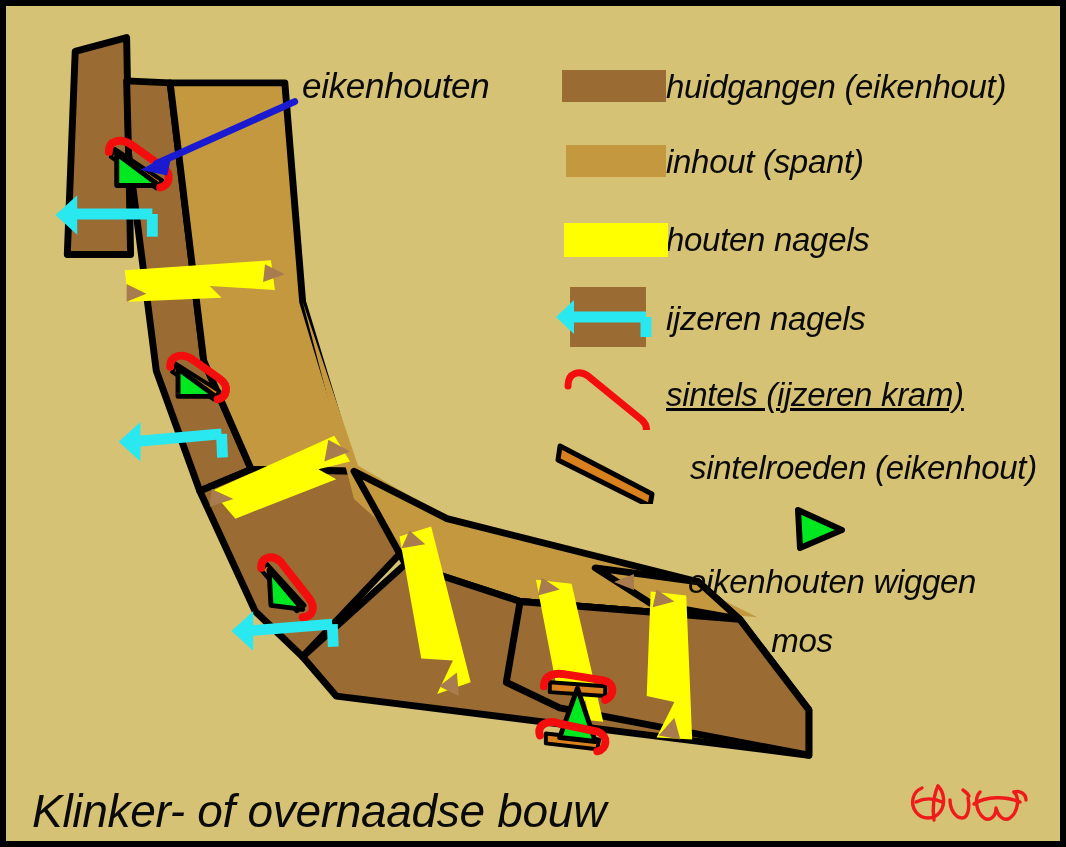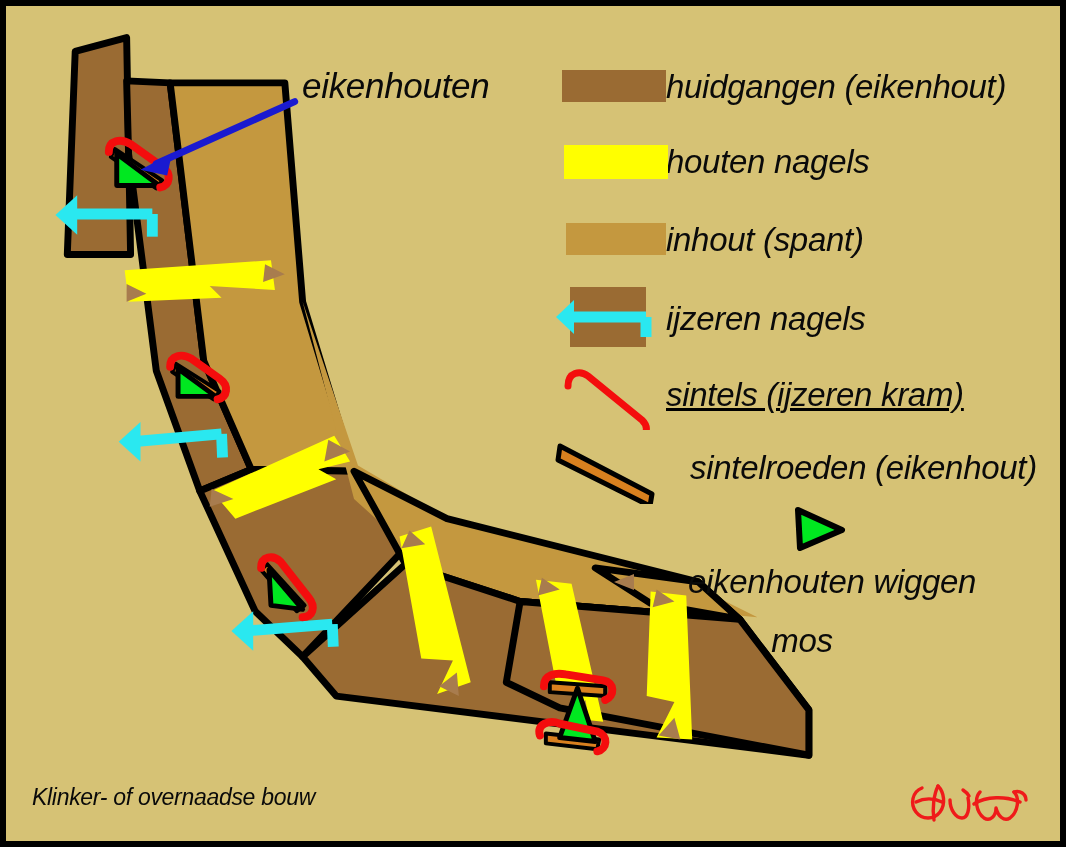--- a/index.html
+++ b/index.html
@@ -39,21 +39,21 @@
     line-height:1;
     color:#0a0a0a;
     white-space:nowrap;
     letter-spacing:-0.3px;
   }
   .sw-block{position:absolute;left:16px;top:6px;width:104px;height:32px;}
   .caption{
     position:absolute;
     left:26px;top:778px;
     font-style:italic;
-    font-size:23px;
+    font-size:46px;
     color:#0a0a0a;
     white-space:nowrap;
     letter-spacing:-0.3px;
   }
   .annot{
     position:absolute;
     left:296px;top:60px;
     font-style:italic;
     font-size:35px;
     color:#0a0a0a;
@@ -185,30 +185,30 @@
 
     <div class="legend-row" style="height:72px;">
       <span class="legend-swatch">
         <span class="sw-block" style="background:#9a6b33;"></span>
       </span>
       <span class="legend-label">huidgangen (eikenhout)</span>
     </div>
 
     <div class="legend-row" style="height:78px;">
       <span class="legend-swatch">
-        <span class="sw-block" style="background:#ffff00;left:18px;width:104px;height:34px;"></span>
-      </span>
-      <span class="legend-label">houten nagels</span>
+        <span class="sw-block" style="background:#c4983f;left:20px;width:100px;"></span>
+      </span>
+      <span class="legend-label">inhout (spant)</span>
     </div>
 
     <div class="legend-row" style="height:78px;">
       <span class="legend-swatch">
-        <span class="sw-block" style="background:#c4983f;left:20px;width:100px;"></span>
-      </span>
-      <span class="legend-label">inhout (spant)</span>
+        <span class="sw-block" style="background:#ffff00;left:18px;width:104px;height:34px;"></span>
+      </span>
+      <span class="legend-label">houten nagels</span>
     </div>
 
     <div class="legend-row" style="height:80px;">
       <span class="legend-swatch" style="height:70px;">
         <svg viewBox="0 0 120 70" width="120" height="70">
           <rect x="24" y="4" width="76" height="60" fill="#9a6b33"></rect>
           <g fill="none" stroke="#2ae8f0" stroke-width="11">
             <path d="M 100,34 L 22,34"></path>
             <path d="M 100,34 L 100,54"></path>
           </g>

